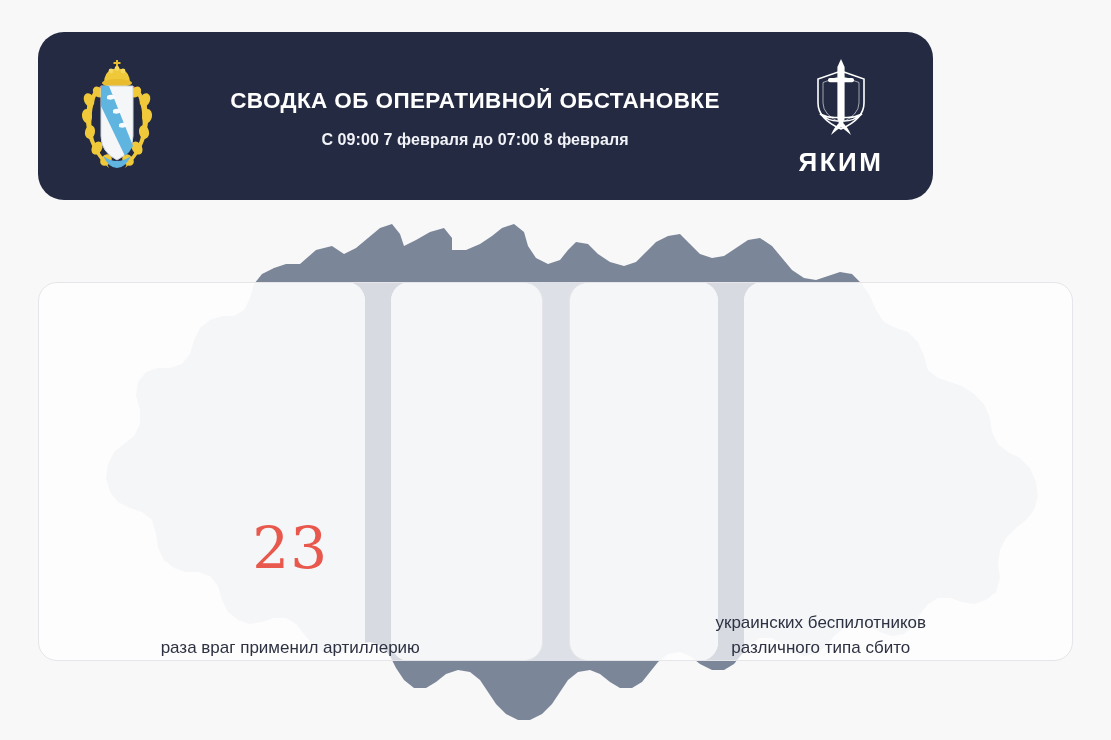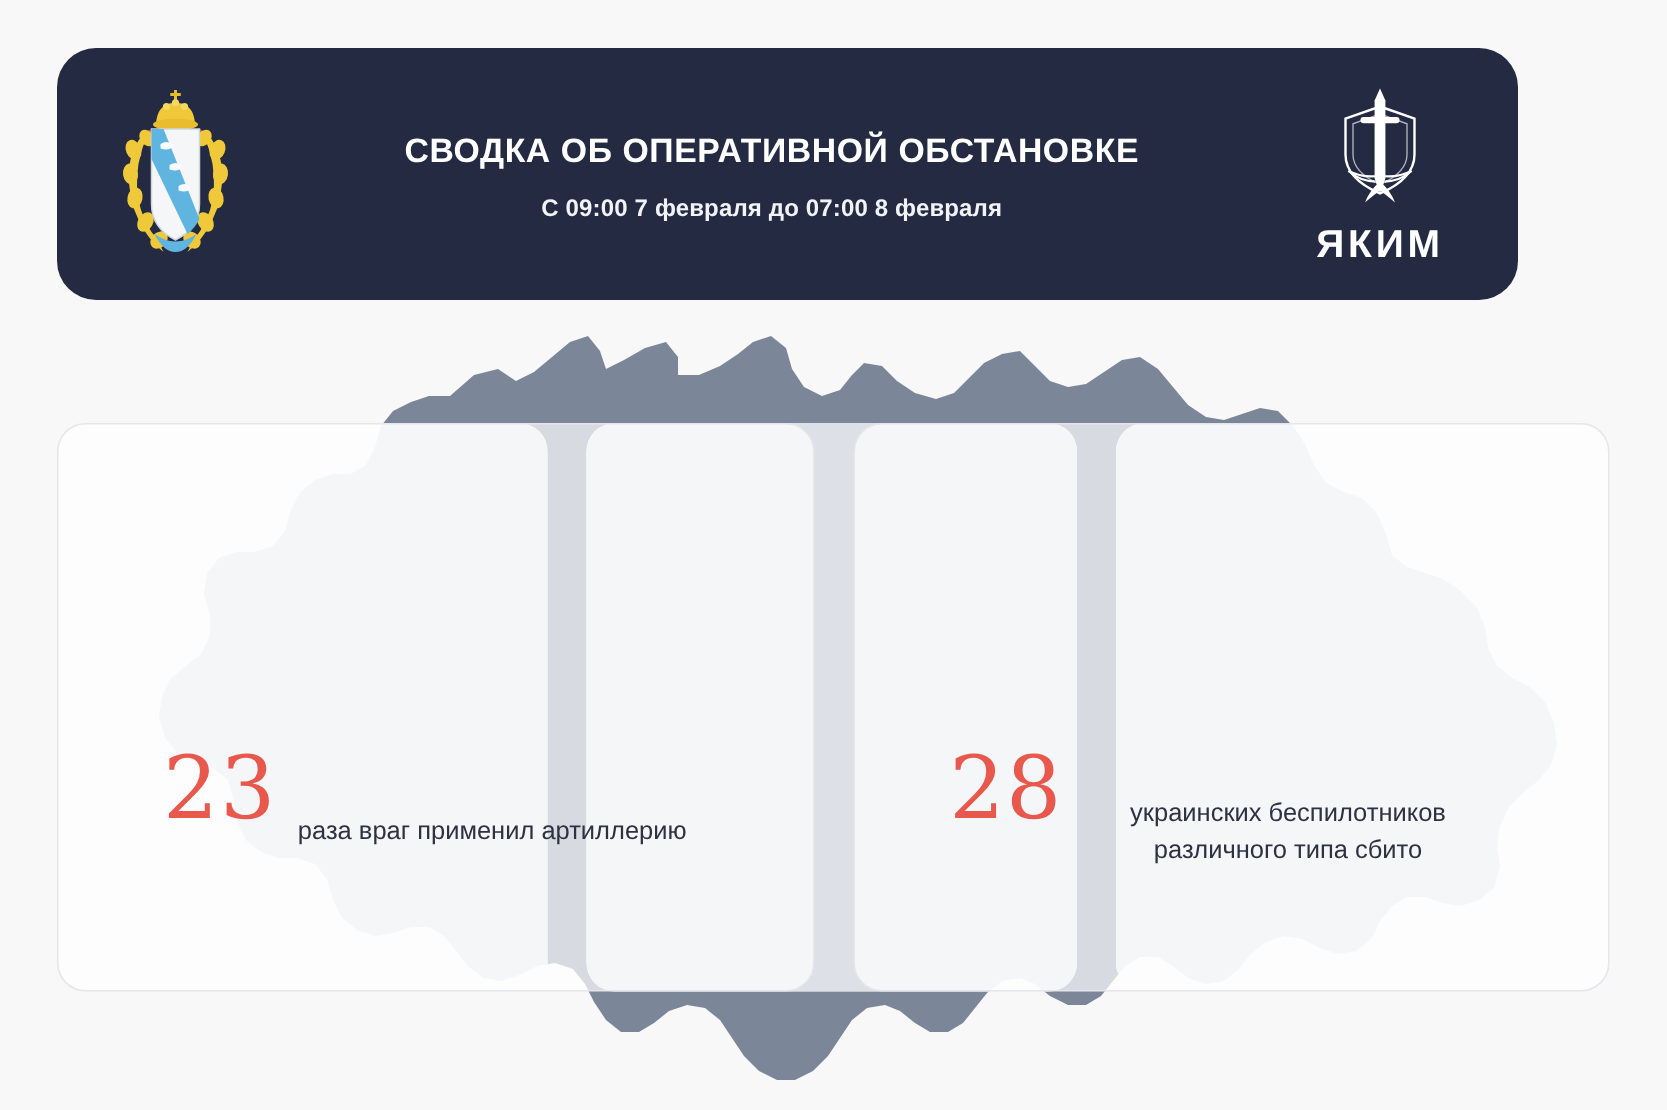--- a/index.html
+++ b/index.html
@@ -9,21 +9,21 @@
     background:#f8f8f9;
     font-family:"Liberation Sans","DejaVu Sans",sans-serif;
     position:relative;
     overflow:hidden;
   }
 
   
   #header-banner{
     position:absolute;
     left:38px; top:32px;
-    width:974px; height:168px;
+    width:895px; height:168px;
     background:#232a42;
     border-radius:26px;
     display:flex;
     align-items:center;
     justify-content:space-between;
     padding:0 34px 0 29px;
   }
   #coat-of-arms{ width:100px; height:120px; flex:0 0 100px; }
   #header-text{
     flex:1 1 auto;
@@ -78,23 +78,23 @@
     width:1035px; height:379px;
     display:flex;
     gap:26px;
   }
   .stat-card{
     flex:1 1 0;
     border:1px solid #e6e6ea;
     border-radius:19px;
     background:rgba(255,255,255,0.70);
     display:flex;
-    flex-direction:row;
+    flex-direction:column;
     align-items:center;
-    justify-content:center;
+    justify-content:flex-end;
     padding-top:106px;
     position:relative;
   }
   .stat-value{
     font-size:58px;
     font-weight:normal;
     color:#e8584c;
     line-height:1;
     letter-spacing:1px;
     font-family:"DejaVu Serif","Liberation Serif",serif;
@@ -244,18 +244,17 @@
 </div>
 
 <div id="stats-row">
 
   <div class="stat-card">
     <div class="stat-value">23</div>
     <div class="stat-label">раза враг применил артиллерию</div>
   </div>
 
   <div class="stat-card">
-    <div class="stat-value">28</div>
     <div class="stat-label">украинских беспилотников различного типа сбито</div>
   </div>
 
 
 </div>
 
 </body></html>

